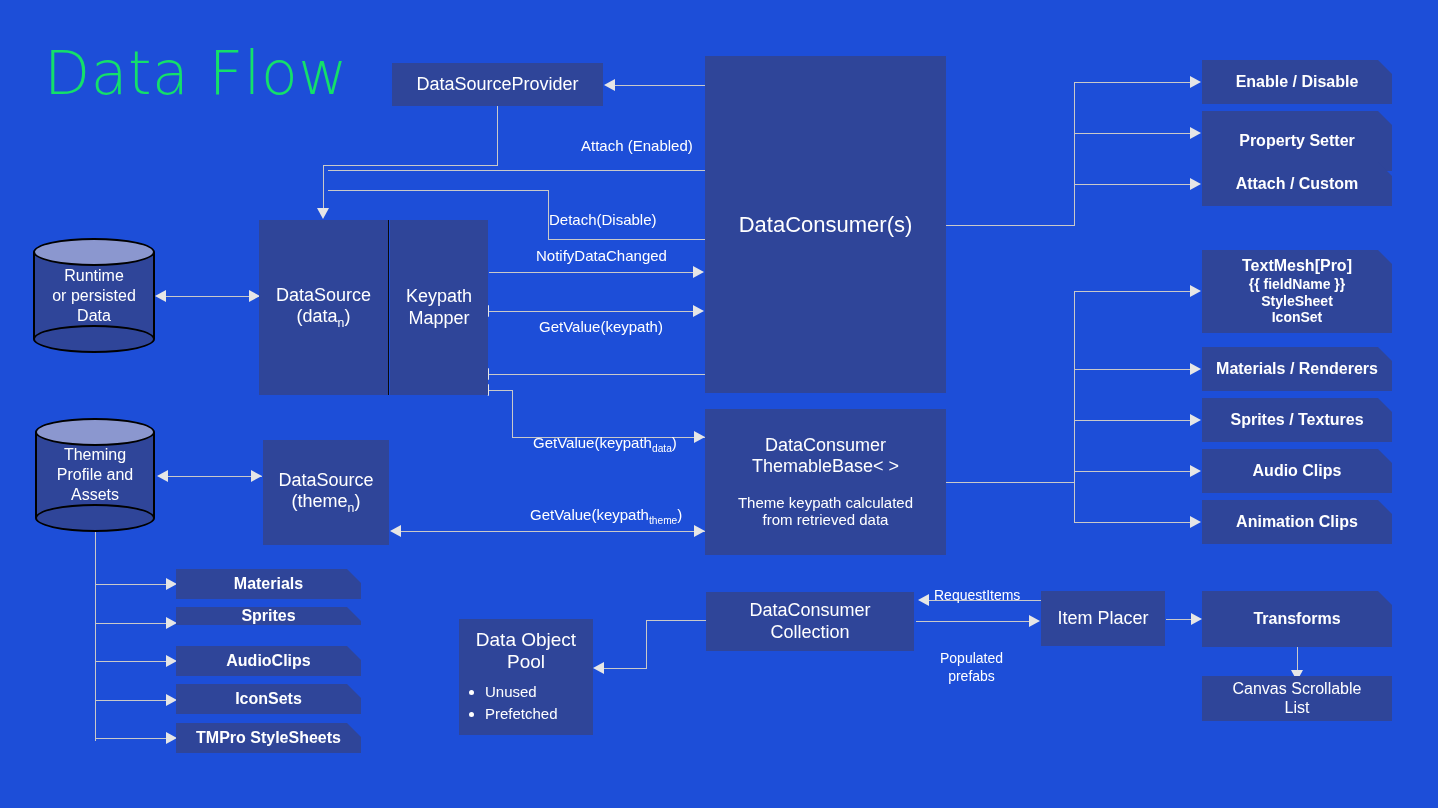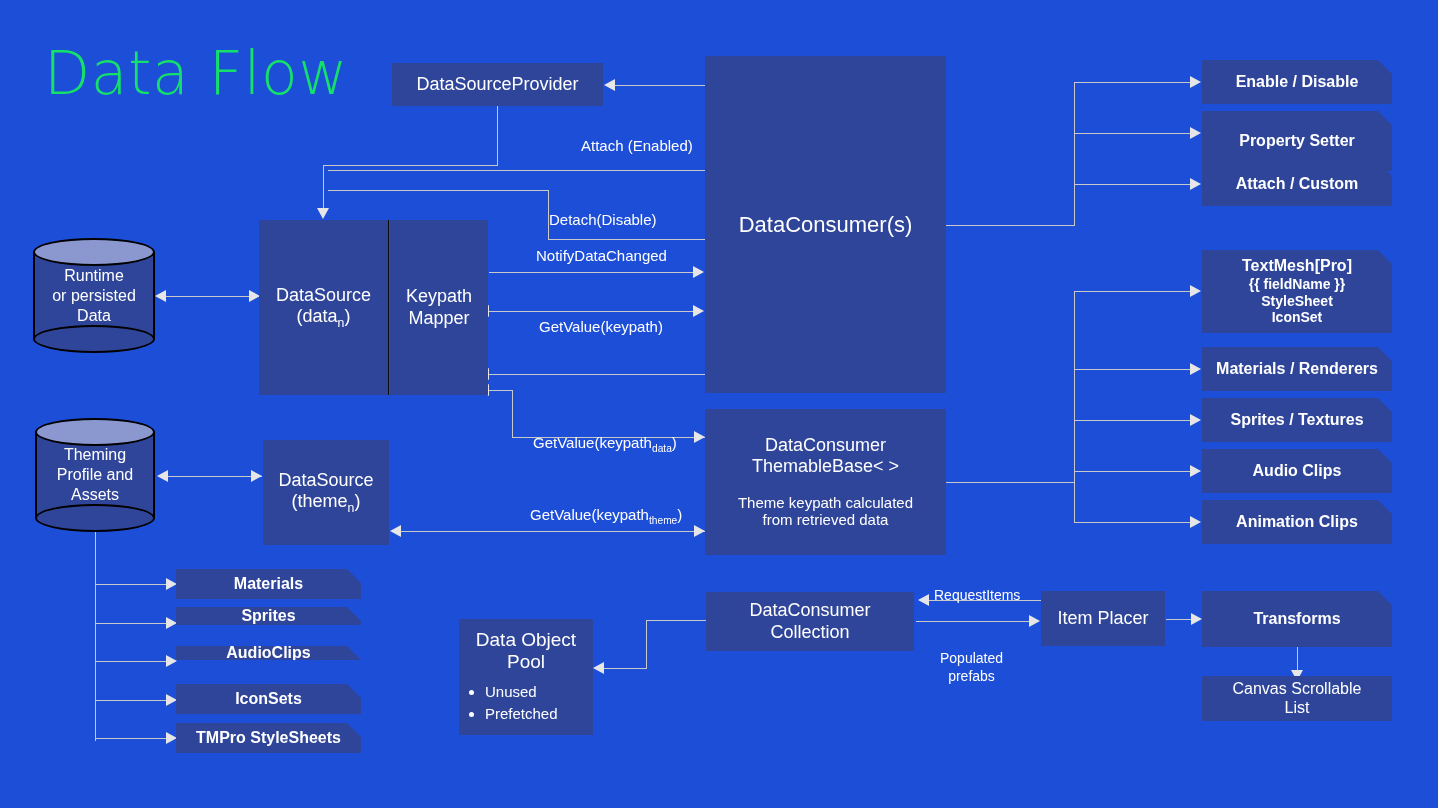--- a/index.html
+++ b/index.html
@@ -271,21 +271,21 @@
       <div>List</div>
     </div>
   </div>
 
   <div class="node folded" style="left:176px;top:569px;width:185px;height:30px;font-size:16px;">
     <div class="inner">Materials</div>
   </div>
   <div class="node folded" style="left:176px;top:607px;width:185px;height:18px;font-size:16px;">
     <div class="inner">Sprites</div>
   </div>
-  <div class="node folded" style="left:176px;top:646px;width:185px;height:14px;font-size:16px;">
+  <div class="node folded" style="left:176px;top:646px;width:185px;height:30px;font-size:16px;">
     <div class="inner">AudioClips</div>
   </div>
   <div class="node folded" style="left:176px;top:684px;width:185px;height:30px;font-size:16px;">
     <div class="inner">IconSets</div>
   </div>
   <div class="node folded" style="left:176px;top:723px;width:185px;height:30px;font-size:16px;">
     <div class="inner">TMPro StyleSheets</div>
   </div>
 
   <div class="cyl" style="left:35px;top:418px;width:120px;height:114px;">

